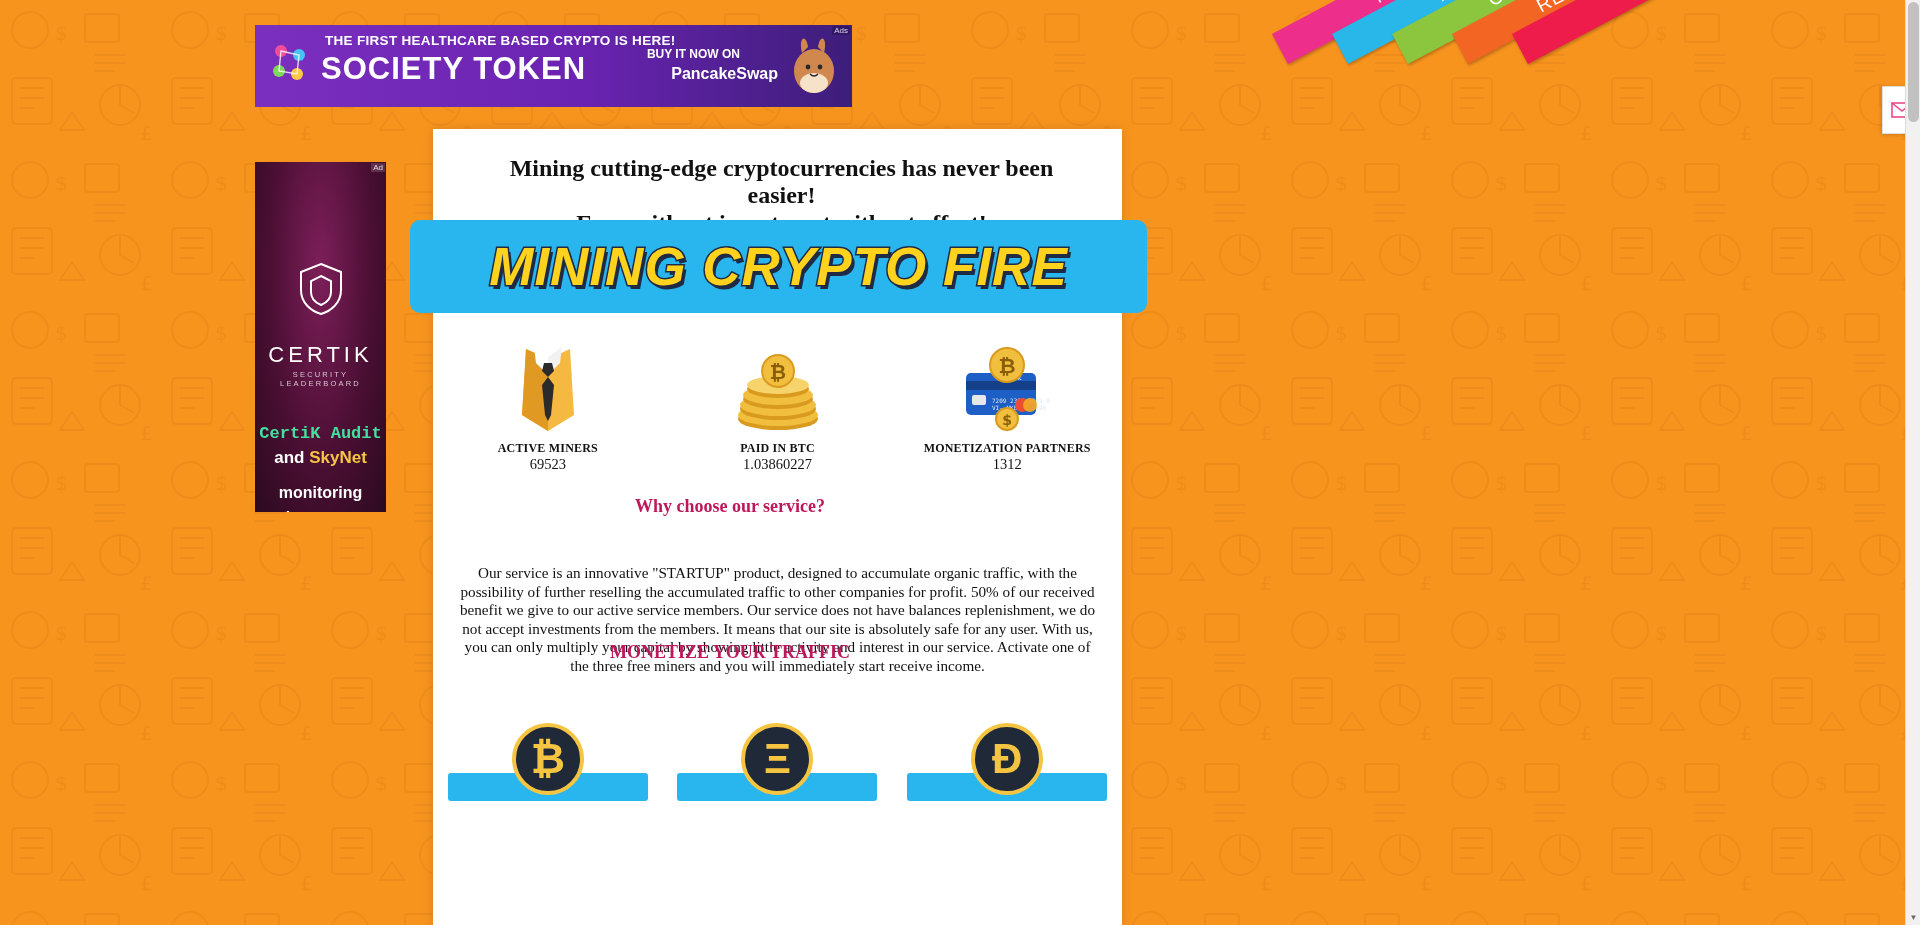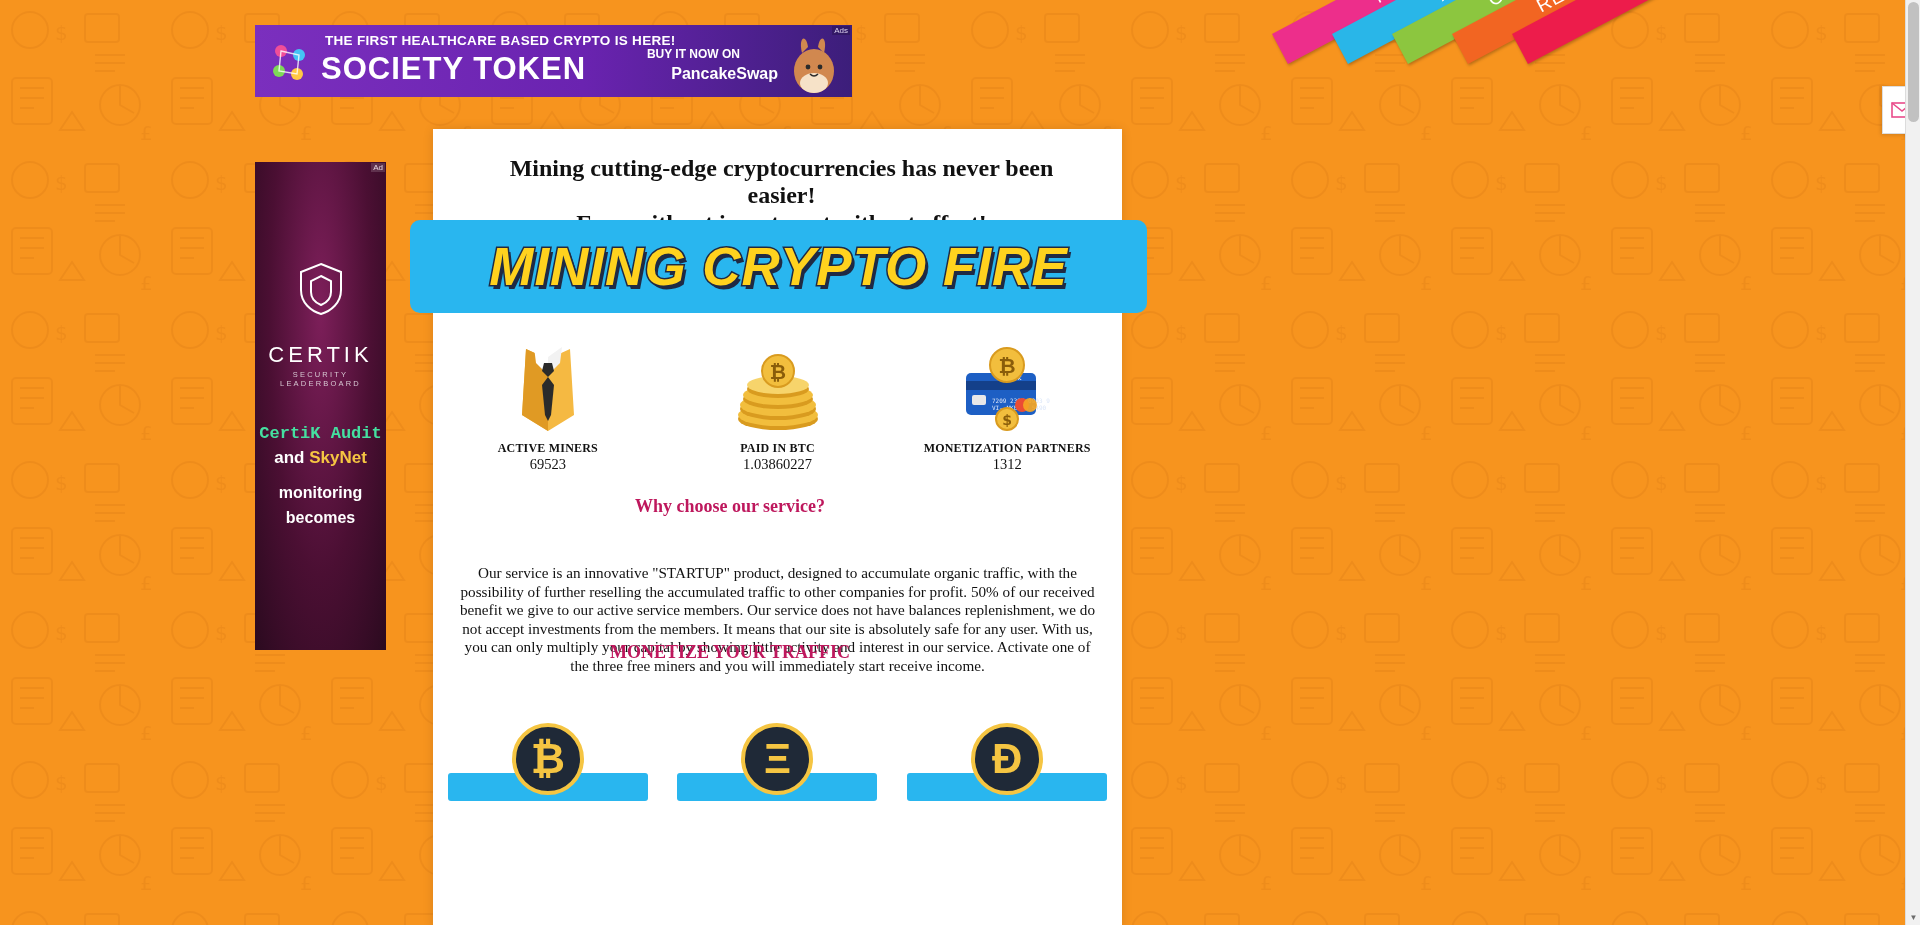--- a/index.html
+++ b/index.html
@@ -68,21 +68,21 @@
     box-shadow: -1px 1px 4px rgba(0,0,0,0.15);
     display: flex; align-items: center; justify-content: center;
     cursor: pointer;
   }
   .mail-tab svg { display: block; }
 
   
   .top-ad {
     position: absolute;
     left: 255px; top: 25px;
-    width: 597px; height: 72px;
+    width: 597px; height: 82px;
     background: linear-gradient(90deg,#7B2FBE 0%,#6A23B0 55%,#3C1E7A 100%);
     overflow: hidden;
     cursor: pointer;
   }
   .top-ad .ad-badge {
     position: absolute; right: 2px; top: 1px;
     font-family: "Liberation Sans", sans-serif;
     font-size: 8px; color: #dcd2ee;
     background: rgba(0,0,0,0.18);
     padding: 0 2px;
@@ -120,21 +120,21 @@
   }
   .top-ad .bunny {
     position: absolute; right: 8px; top: 6px;
     width: 60px; height: 64px;
   }
 
   
   .side-ad {
     position: absolute;
     left: 255px; top: 162px;
-    width: 131px; height: 488px;
+    width: 131px; height: 350px;
     background: radial-gradient(ellipse at 50% 30%, #7d1f5a 0%, #4b0f33 55%, #2b0a1f 100%);
     overflow: hidden;
     cursor: pointer;
   }
   .side-ad .ad-badge2 {
     position: absolute; right: 1px; top: 1px;
     font-family: "Liberation Sans", sans-serif;
     font-size: 8px; color: #e7d6e1;
     background: rgba(255,255,255,0.15);
     padding: 0 2px;

